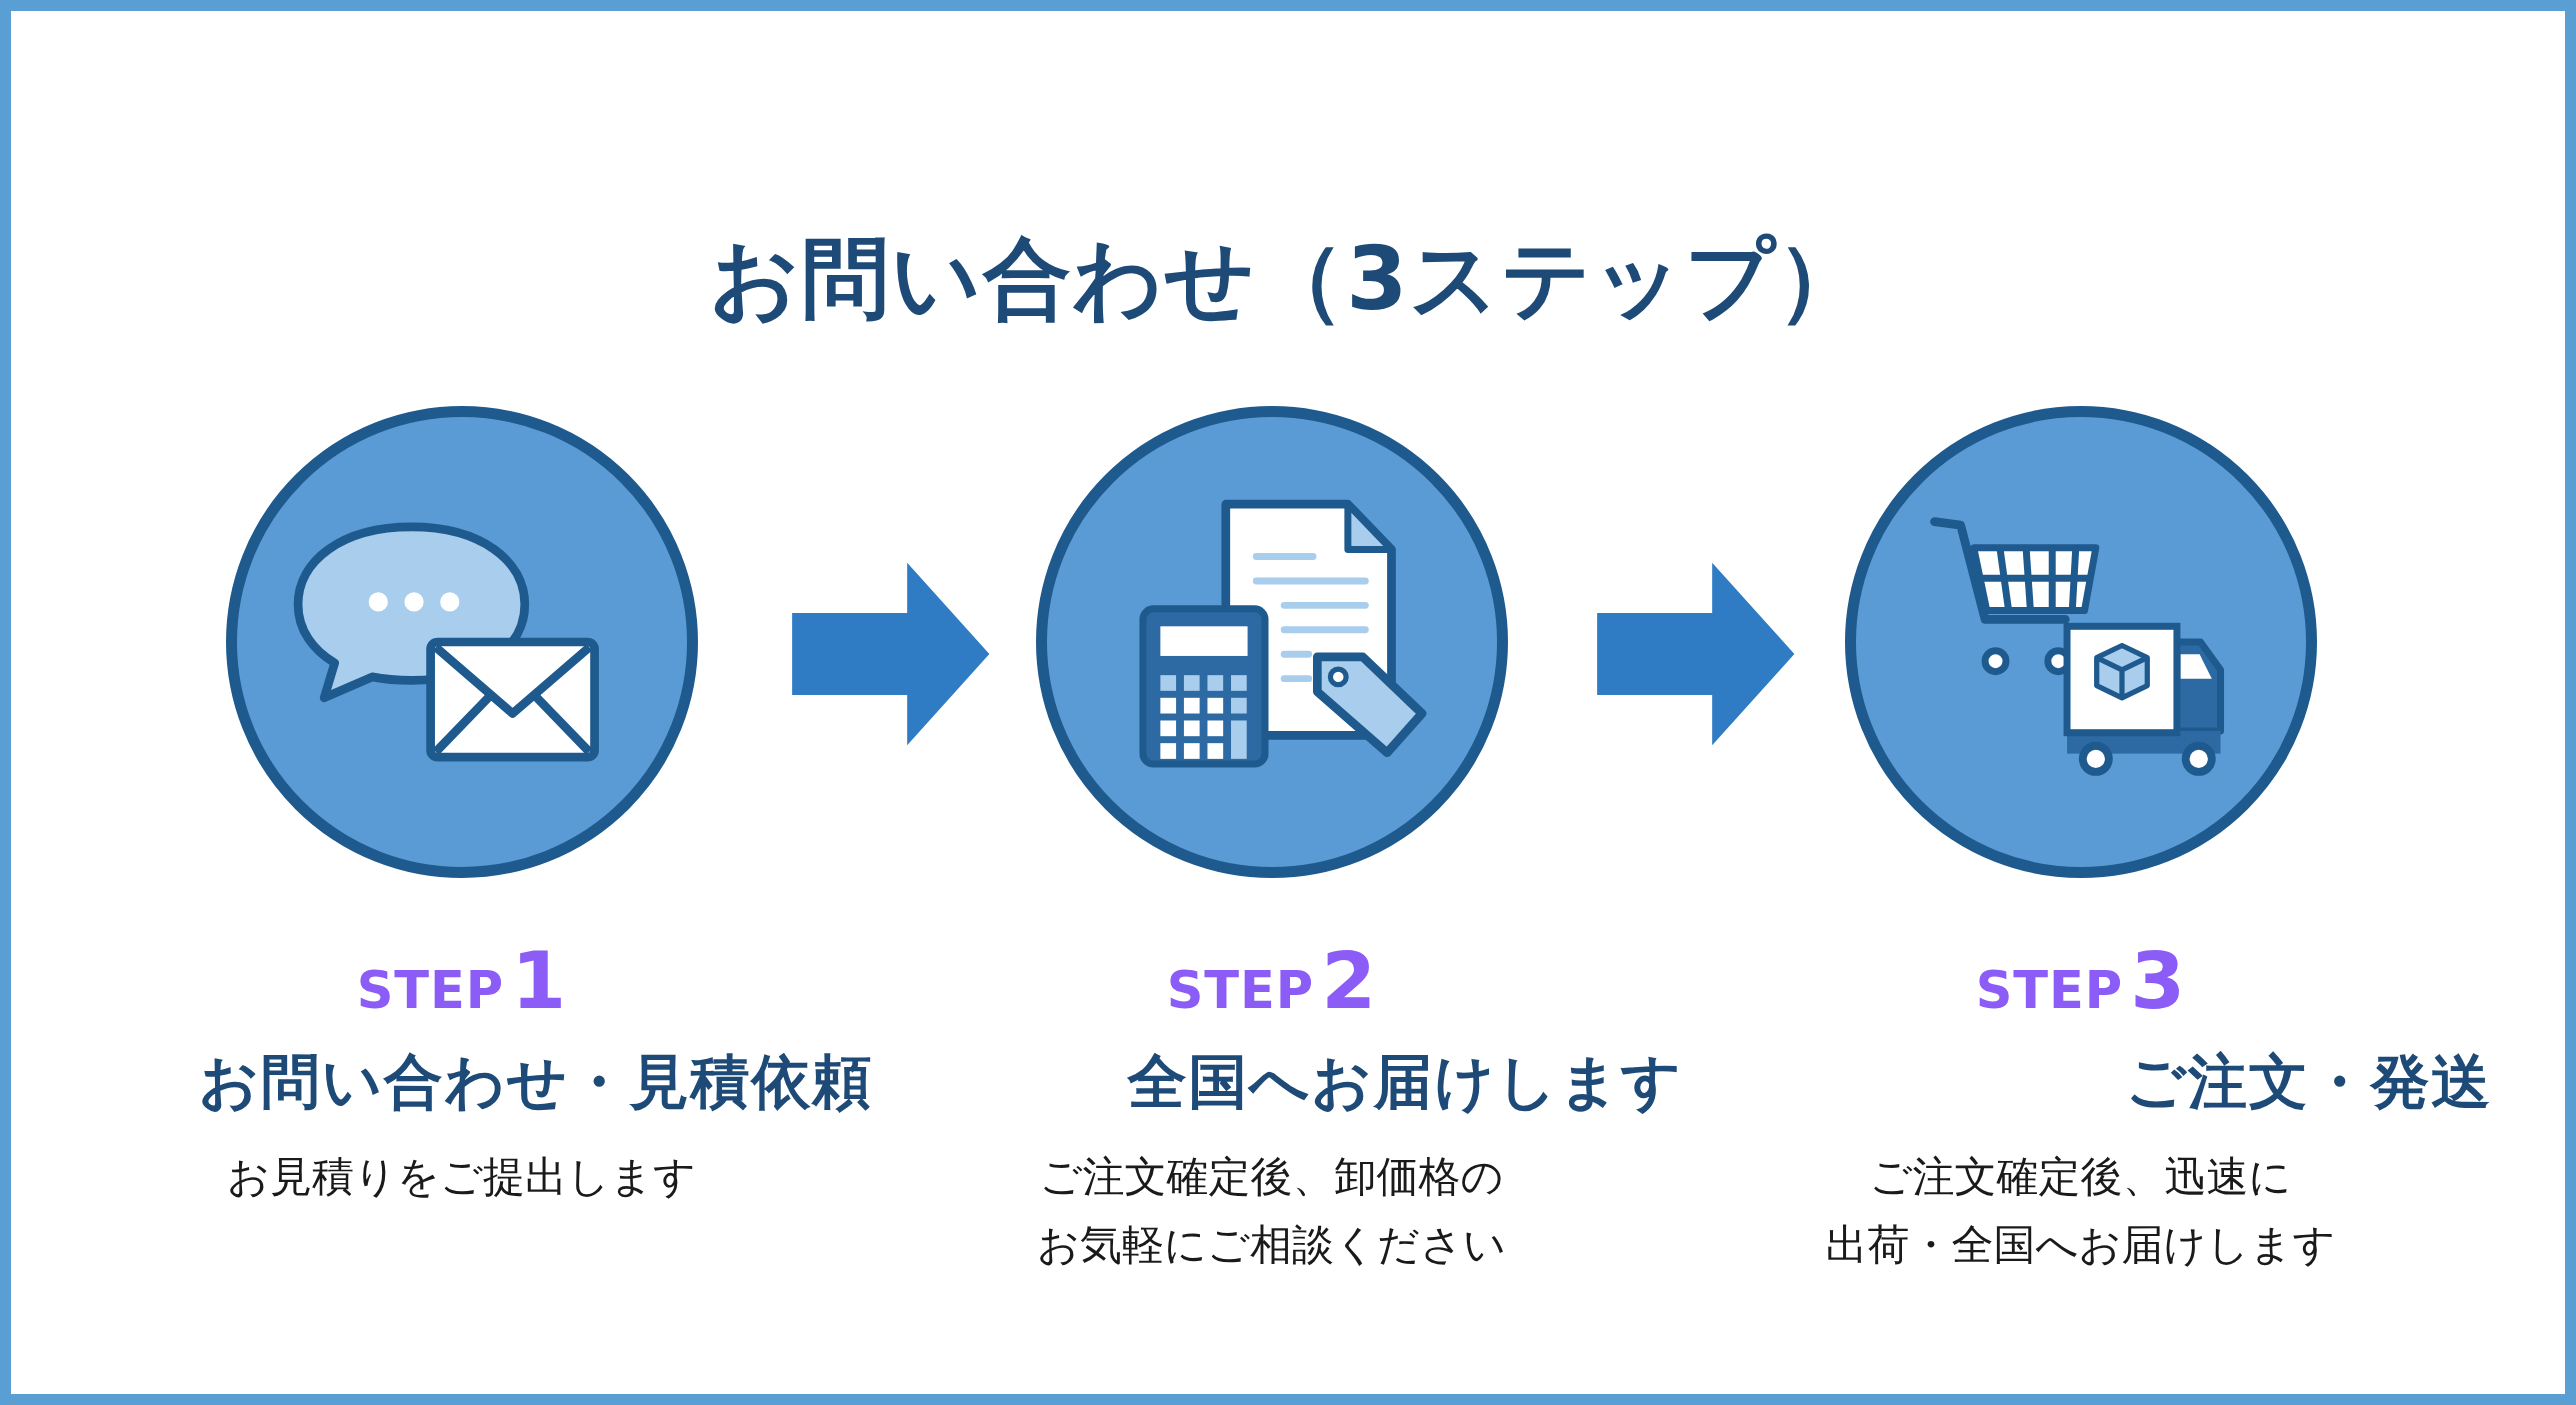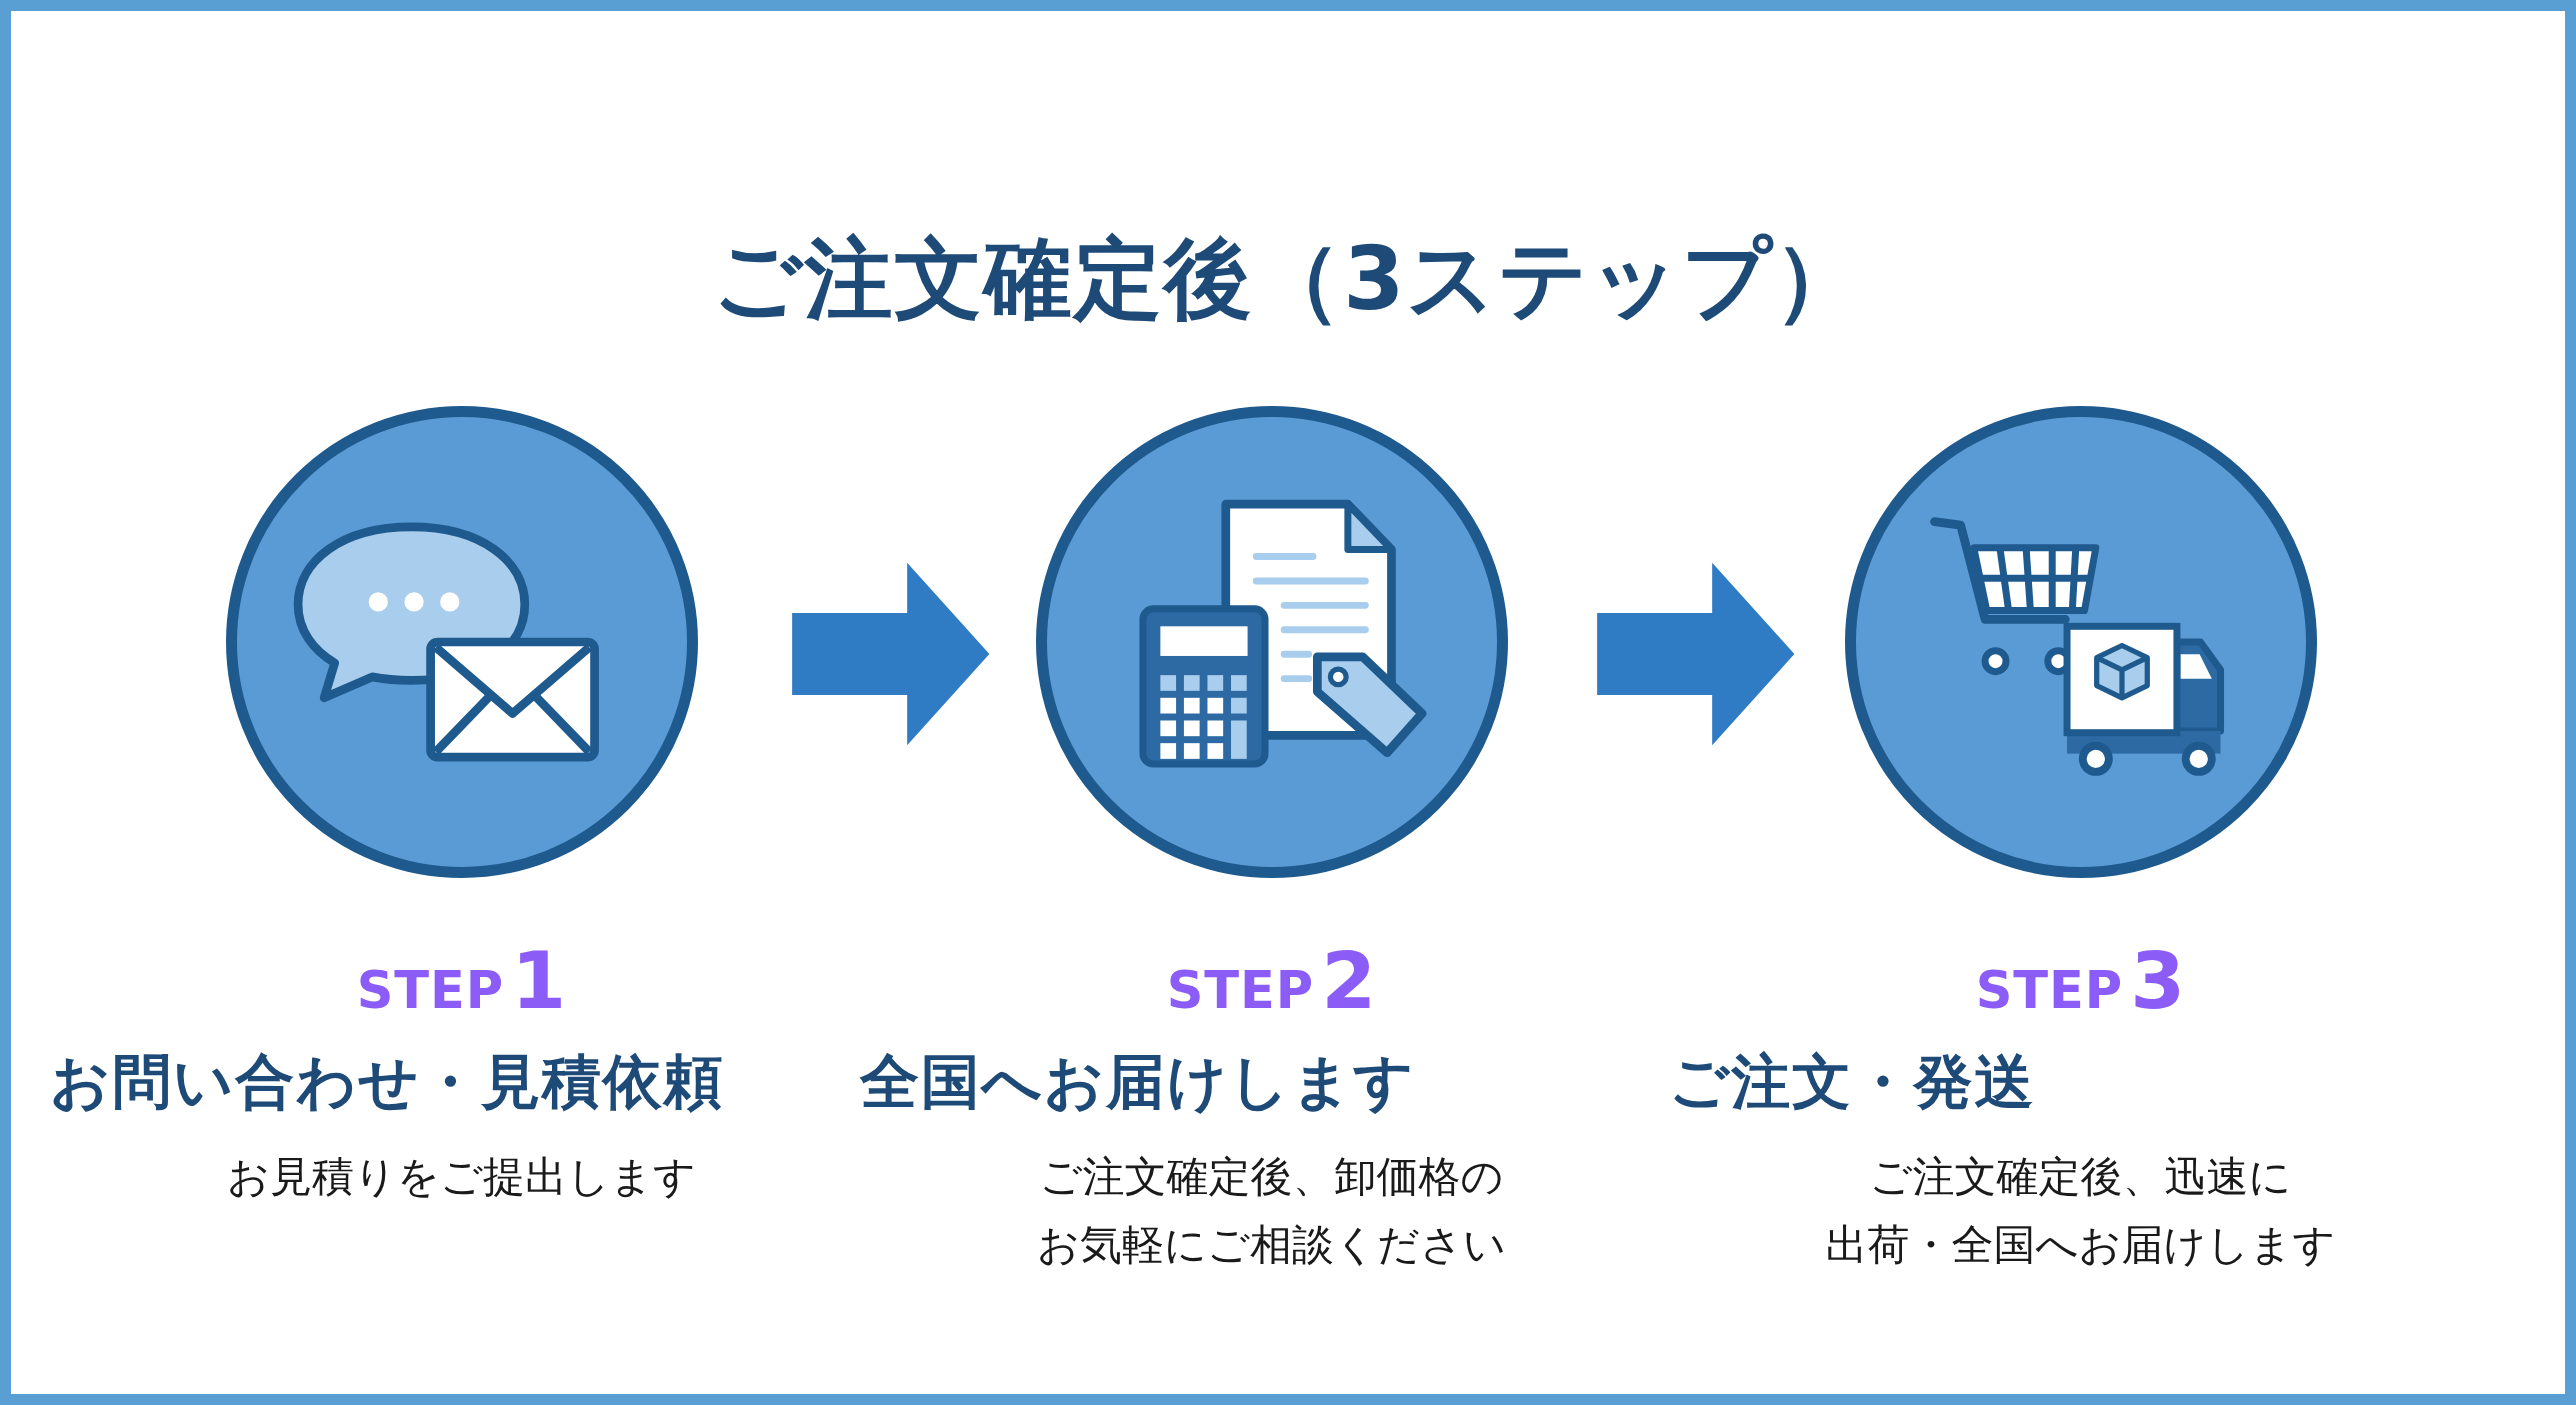--- a/index.html
+++ b/index.html
@@ -29,35 +29,35 @@
     box-sizing: border-box;
   }
   .step .circle svg { position: absolute; left: 0; top: 0; width: 100%; height: 100%; }
   .step .label {
     position: absolute; top: 924px; left: 0; right: 0; text-align: center;
     color: #8b5cf6; font-weight: bold;
   }
   .step .label .word { font-size: 51px; letter-spacing: 0.9px; }
   .step .label .num { font-size: 79px; margin-left: 7.3px; }
   .step .heading {
-    position: absolute; top: 1032px; left: 0; right: 0; text-align: left;
+    position: absolute; top: 1032px; left: 0; right: 0; text-align: right;
     font-size: 59px; font-weight: bold; color: #1e4a78; letter-spacing: 1.8px;
   }
   .step .desc {
     position: absolute; top: 1132px; left: 0; right: 0; text-align: center;
     font-size: 42px; color: #1a1a1a; line-height: 68px;
   }
   .arrow { position: absolute; top: 547px; width: 210px; height: 192px; }
 </style>
 </head>
 <body>
 
 <div class="frame">
 
-  <div class="title">ご注文確定後（3ステップ）</div>
+  <div class="title">お問い合わせ（3ステップ）</div>
 
   <div class="step" style="left:39px;">
     <div class="circle">
       <svg viewBox="0 0 516 516">
         <g>
           <path d="M200 126 C120 126 70 165 70 215 C70 245 88 268 112 282 L100 322 L155 298 C170 301 185 302 200 302 C285 302 330 262 330 215 C330 165 280 126 200 126 Z" fill="#a9cdec" stroke="#1f5a8e" stroke-width="10" stroke-linejoin="round"></path>
           <circle cx="162" cy="212" r="11" fill="#fff"></circle>
           <circle cx="203" cy="212" r="11" fill="#fff"></circle>
           <circle cx="244" cy="212" r="11" fill="#fff"></circle>
         </g>

